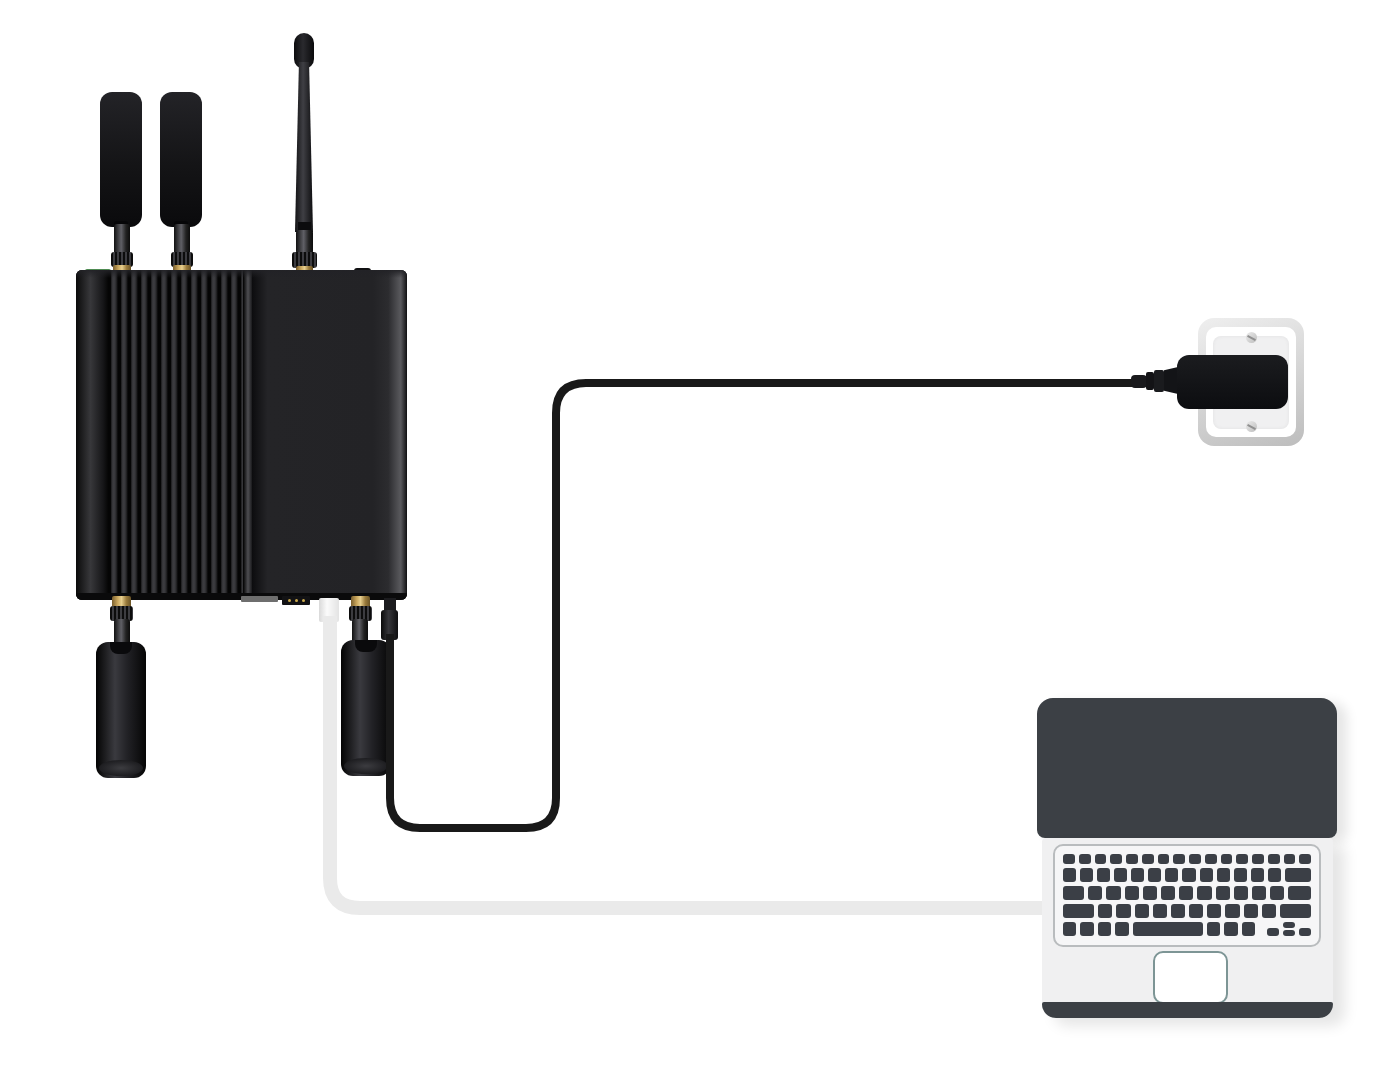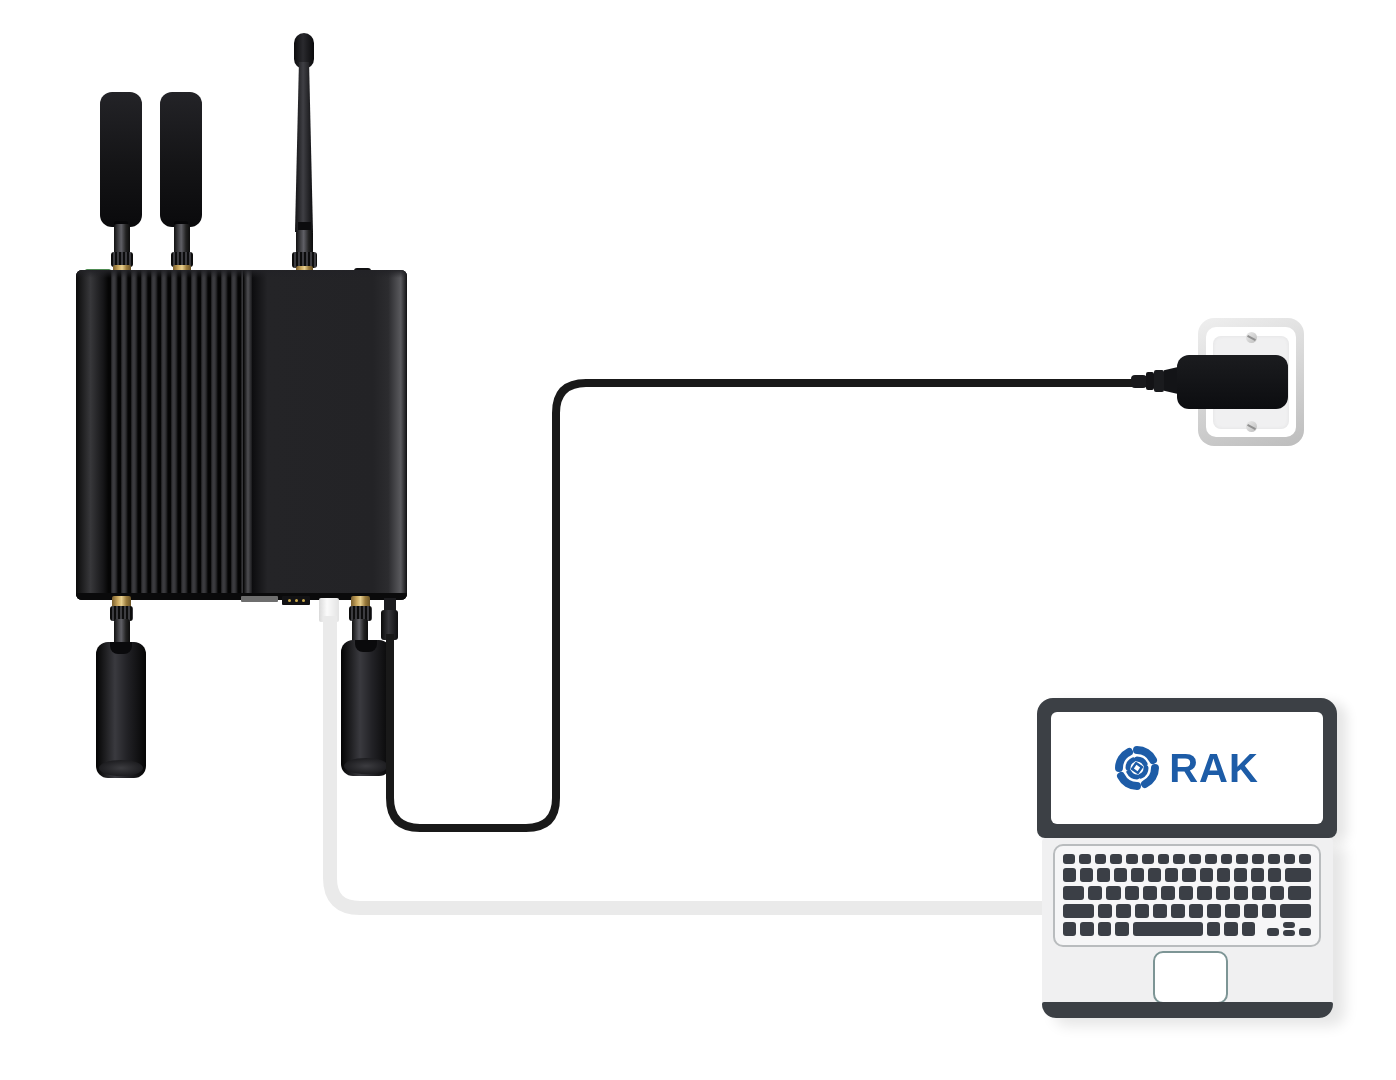--- a/index.html
+++ b/index.html
@@ -167,33 +167,20 @@
     <div class="abs screw" style="left:1246px;top:421px;"></div>
     <div class="abs adapter-strain"></div>
     <div class="abs adapter-rib1"></div>
     <div class="abs adapter-rib2"></div>
     <div class="abs adapter-collar"></div>
     <div class="abs adapter"></div>
   </div>
 
   <div class="layer">
     <div class="abs lap-bezel"></div>
-    <div class="abs lap-screen">
-      <svg width="44" height="44" viewBox="0 0 44 44">
-        <g fill="none" stroke="#1d5ca7" stroke-linecap="round">
-          <path d="M22 4 A18 18 0 0 1 38 14" stroke-width="8"></path>
-          <path d="M40 22 A18 18 0 0 1 30 38" stroke-width="8"></path>
-          <path d="M22 40 A18 18 0 0 1 6 30" stroke-width="8"></path>
-          <path d="M4 22 A18 18 0 0 1 14 6" stroke-width="8"></path>
-          <circle cx="22" cy="22" r="9" stroke-width="5" stroke-dasharray="10 4"></circle>
-        </g>
-        <rect x="18.5" y="18.5" width="7" height="7" fill="#ffffff" stroke="#1d5ca7" stroke-width="2.5" transform="rotate(35 22 22)"></rect>
-      </svg>
-      <span class="logo-text">RAK</span>
-    </div>
     <div class="abs lap-body"></div>
     <div class="abs keyboard">
         <div class="kb-row" style="height: 10px;">
           <div class="key" style="flex-grow: 1;"></div>
           <div class="key" style="flex-grow: 1;"></div>
           <div class="key" style="flex-grow: 1;"></div>
           <div class="key" style="flex-grow: 1;"></div>
           <div class="key" style="flex-grow: 1;"></div>
           <div class="key" style="flex-grow: 1;"></div>
           <div class="key" style="flex-grow: 1;"></div>

